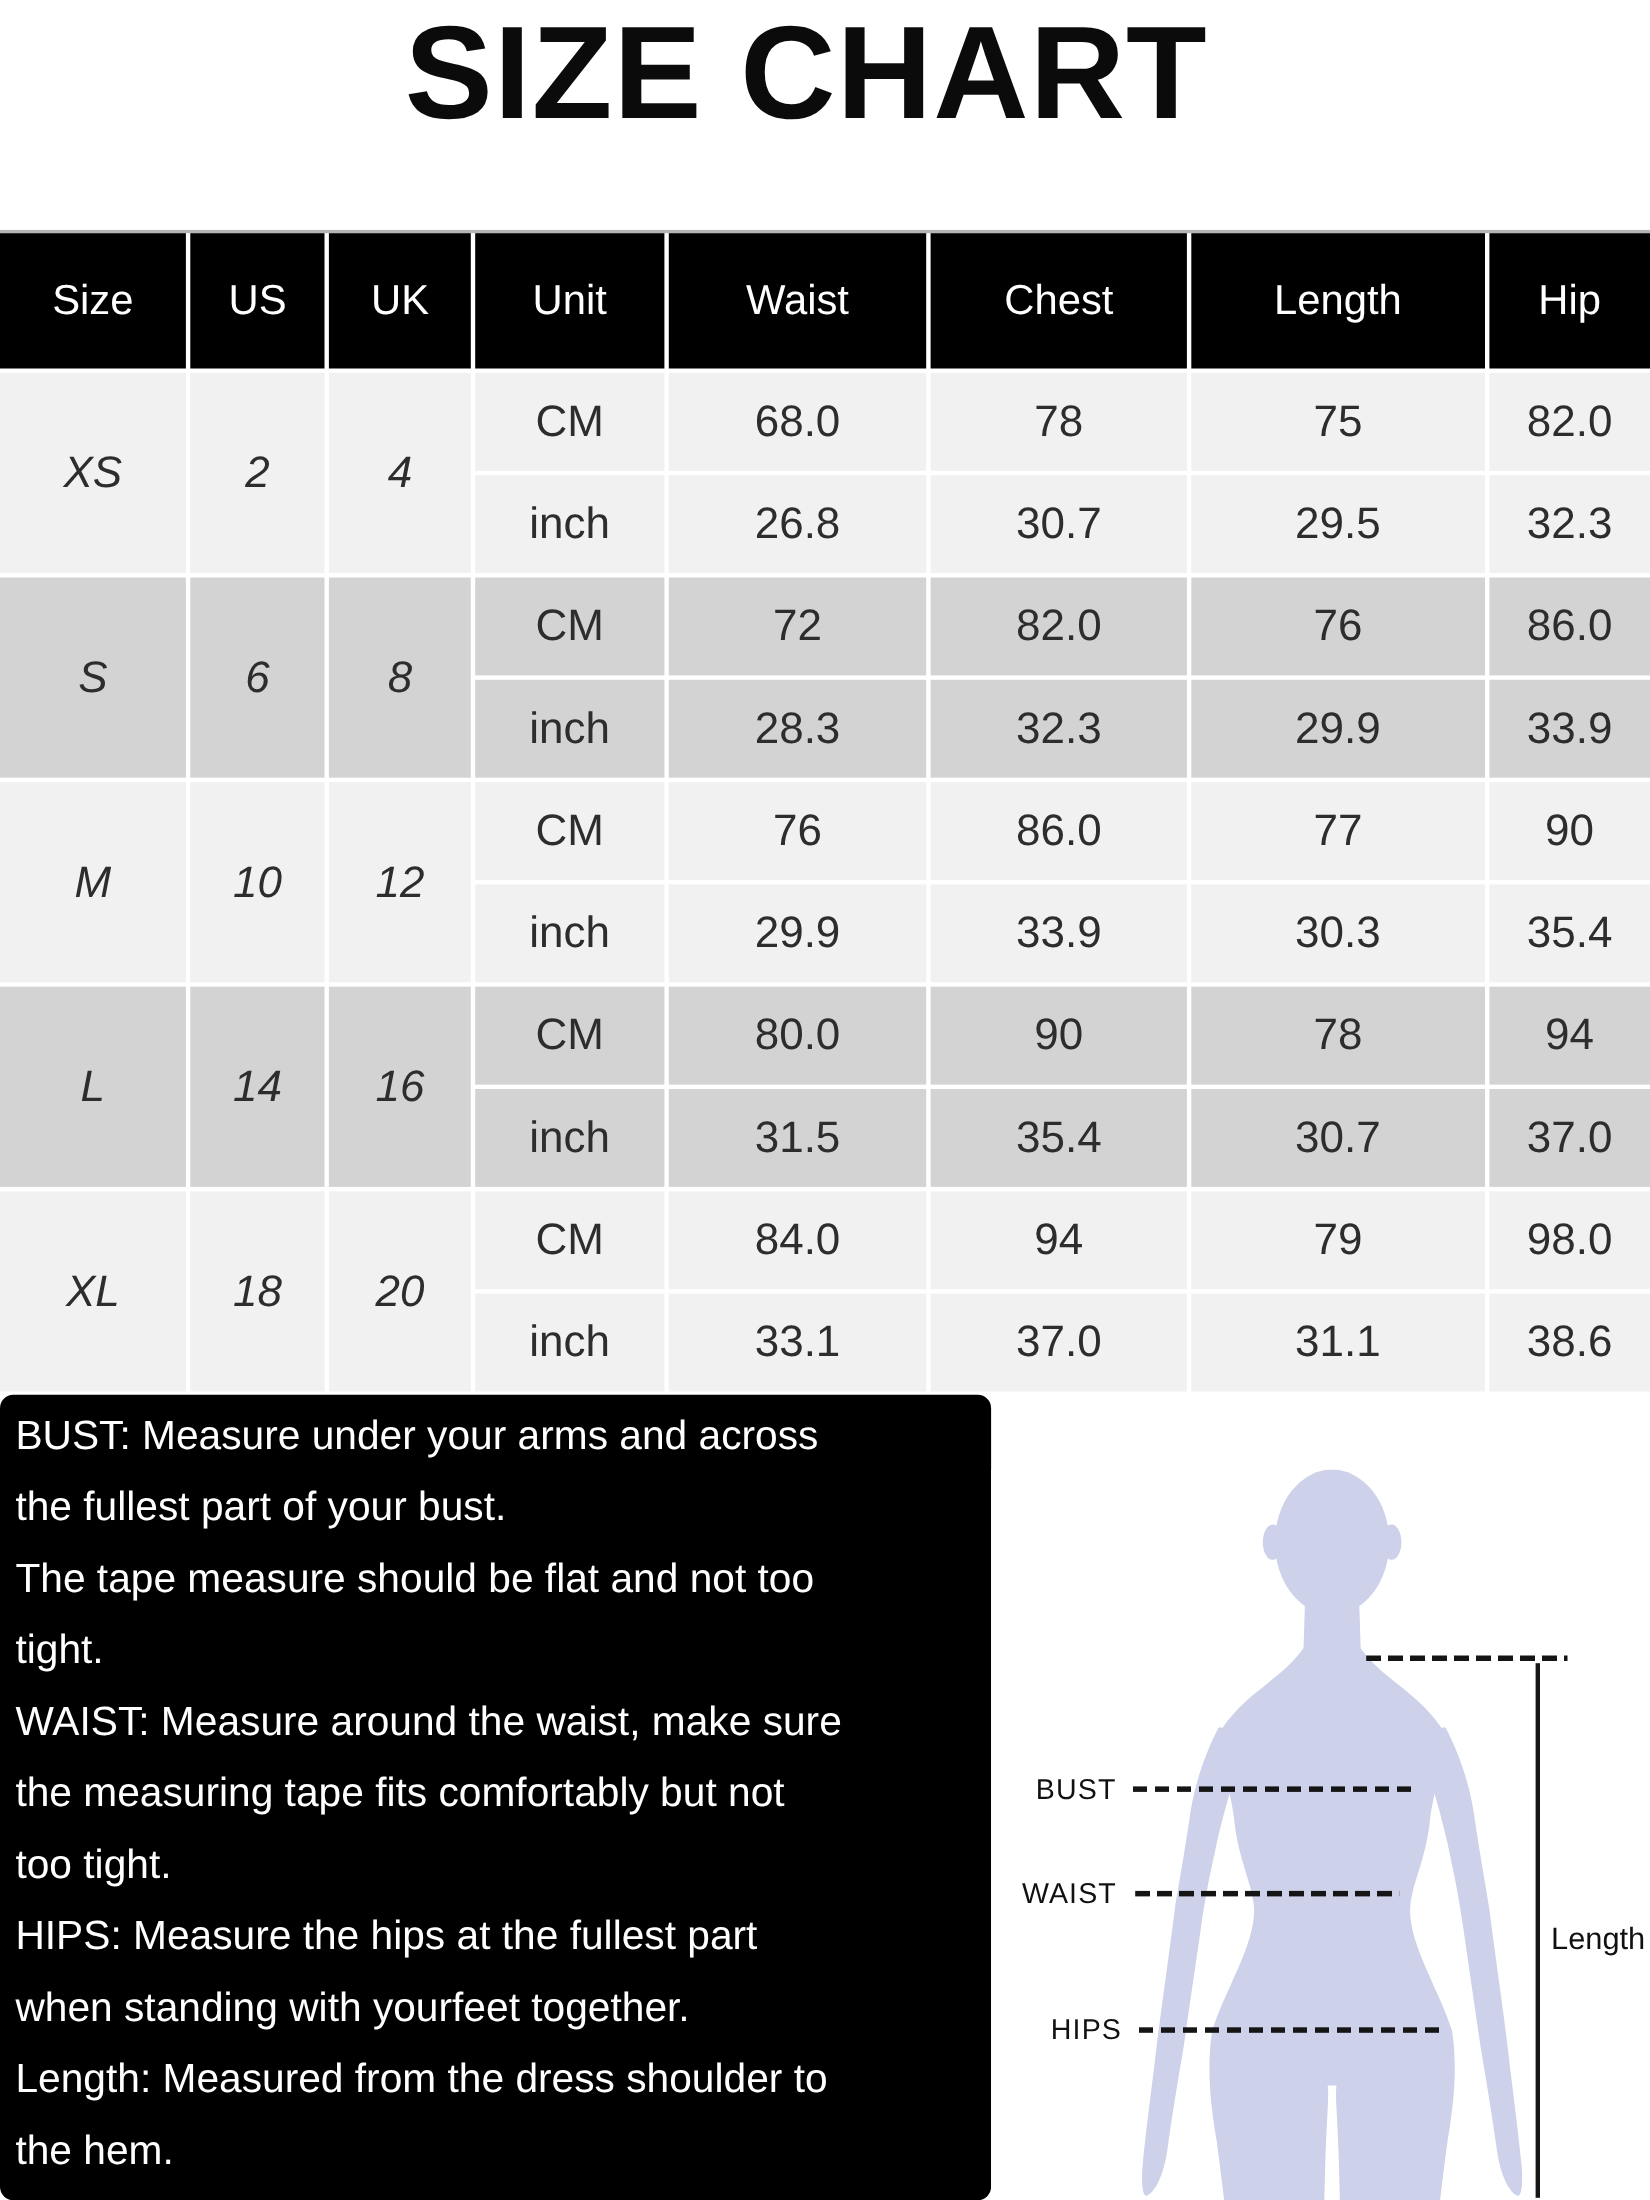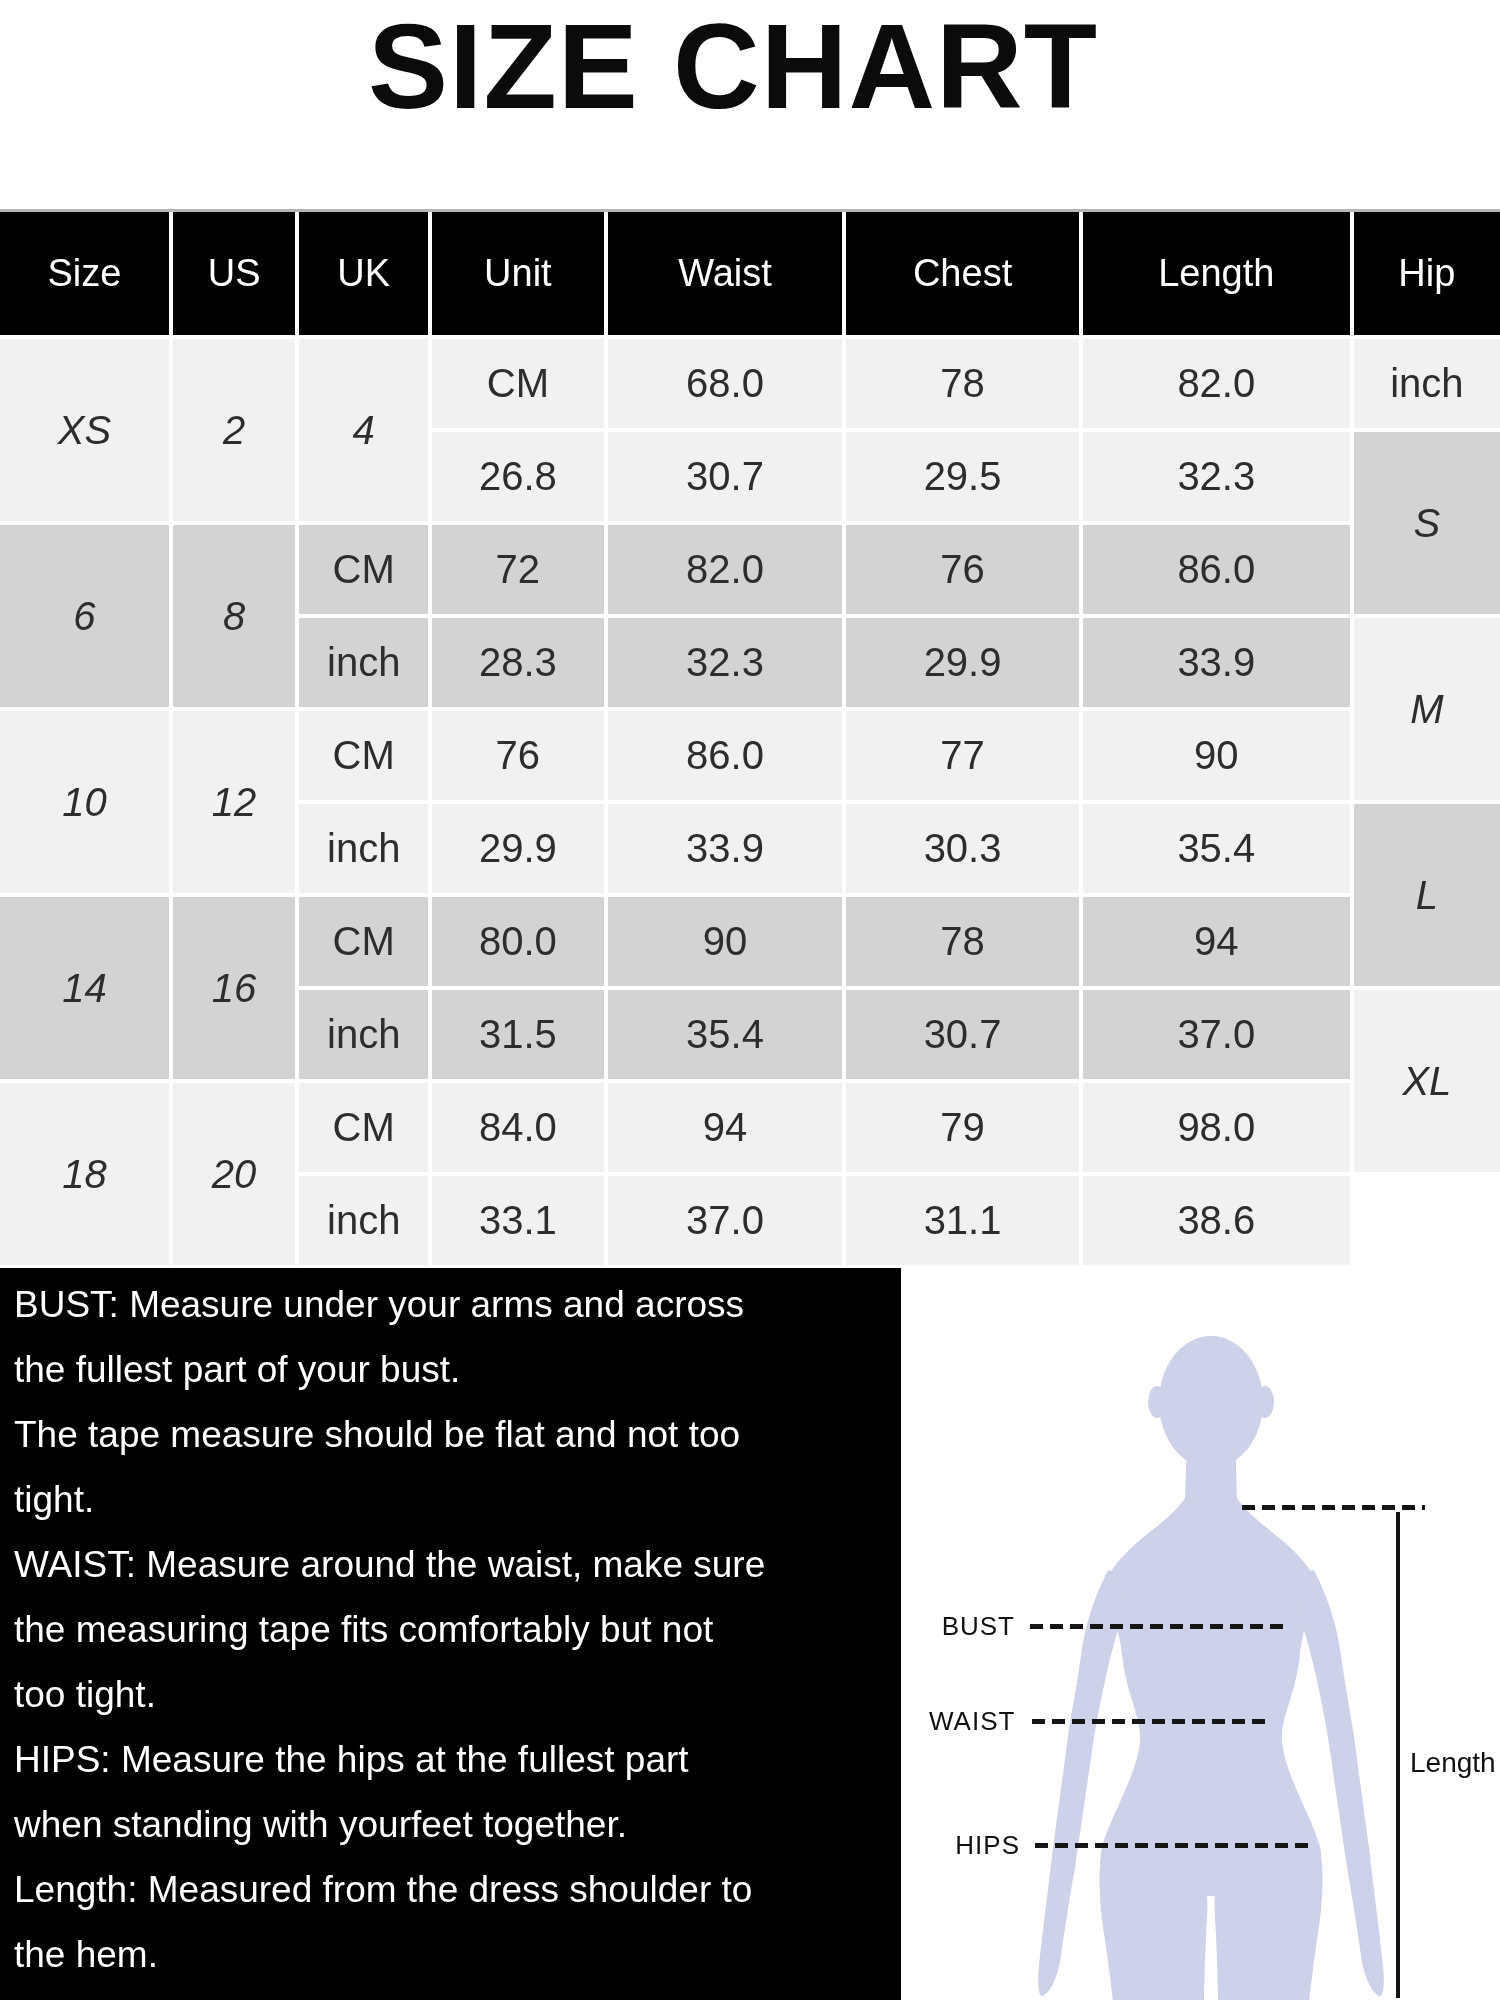--- a/index.html
+++ b/index.html
@@ -30,21 +30,21 @@
   .cell {
     display:flex; align-items:center; justify-content:center;
     font-size:40px; color:#2d2d2d;
   }
   .span2 { grid-row:span 2;font-style:italic; }
   .g0 { background:#f1f1f1; }
   .g1 { background:#d3d3d3; }
   
   .info-panel {
     position:absolute; left:0; top:1268px; width:901px; height:732px;
-    background:#000000; color:#ffffff; padding:4px 0 0 14px; overflow:hidden;
+    background:#000000; color:#ffffff; padding:4px 0 0 14px; overflow:hidden;border-radius:12px;
   }
   .info-line {
     font-size:37px; line-height:65px; white-space:nowrap; font-weight:400;
   }
   
   .figure-panel {
     position:absolute; left:901px; top:1336px; width:599px; height:732px;
     background:#ffffff;
   }
   .silhouette-svg { position:absolute; left:0; top:0; }
@@ -74,20 +74,21 @@
   <div class="th">Chest</div>
   <div class="th">Length</div>
   <div class="th">Hip</div>
 
   <div class="cell g0 span2">XS</div>
   <div class="cell g0 span2">2</div>
   <div class="cell g0 span2">4</div>
   <div class="cell g0">CM</div>
   <div class="cell g0">68.0</div>
   <div class="cell g0">78</div>
+  <div class="cell g0">75</div>
   <div class="cell g0">82.0</div>
   <div class="cell g0">inch</div>
   <div class="cell g0">26.8</div>
   <div class="cell g0">30.7</div>
   <div class="cell g0">29.5</div>
   <div class="cell g0">32.3</div>
 
   <div class="cell g1 span2">S</div>
   <div class="cell g1 span2">6</div>
   <div class="cell g1 span2">8</div>

